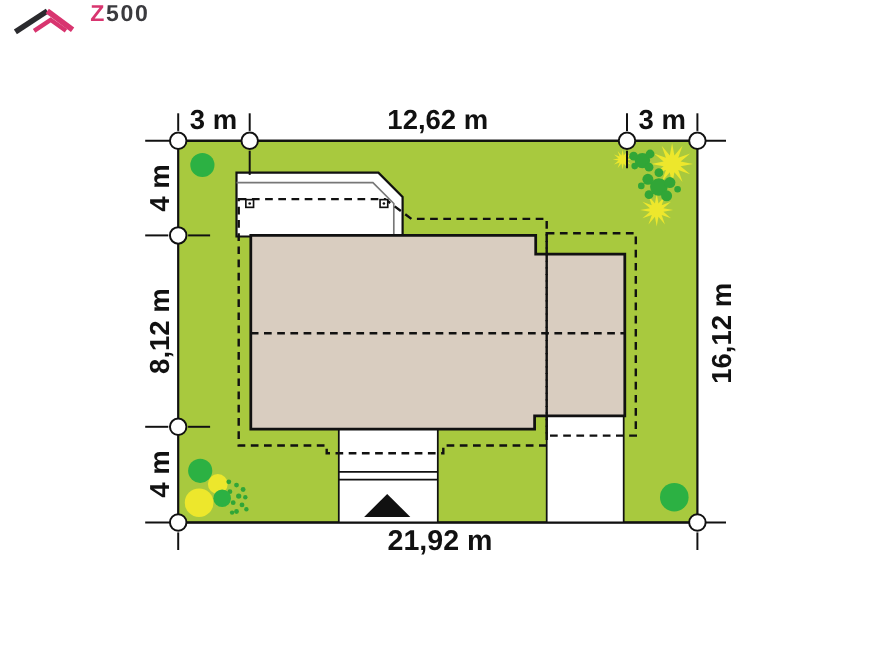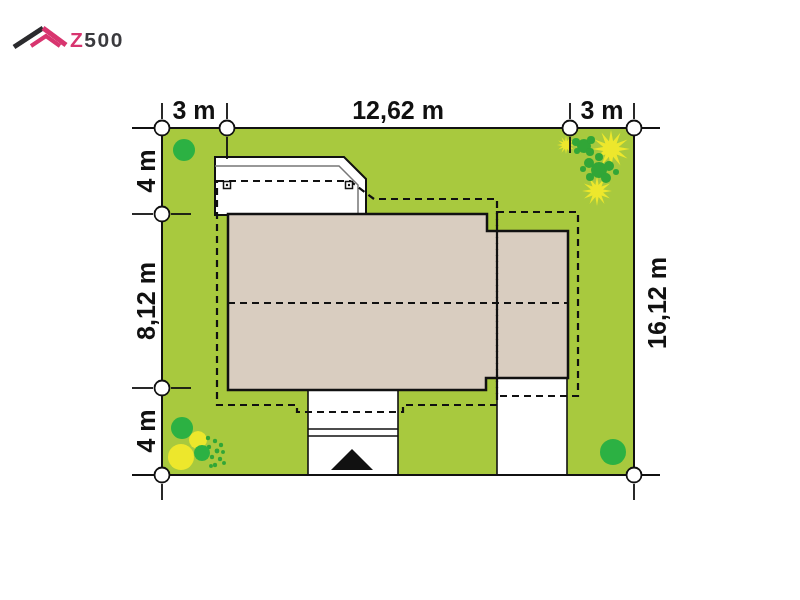--- a/index.html
+++ b/index.html
@@ -2,21 +2,21 @@
 <html><head>
 <meta charset="utf-8">
 <style>
   html,body{margin:0;padding:0;background:#fff;}
   .canvas{position:relative;width:800px;height:600px;background:#fff;overflow:hidden;
           font-family:"Liberation Sans", sans-serif;}
   .plan-svg{position:absolute;left:0;top:0;}
   .dim-label{position:absolute;font-weight:bold;font-size:25px;color:#111;white-space:nowrap;
              transform:translate(-50%,-50%);line-height:1;}
   .dim-label.vert{transform:translate(-50%,-50%) rotate(-90deg);}
-  .logo{position:absolute;left:10px;top:20px;display:flex;align-items:flex-end;gap:2px;}
+  .logo{position:absolute;left:10px;top:2px;display:flex;gap:14px;}
   .logo-text{font-weight:bold;font-size:21px;letter-spacing:1.5px;line-height:1;margin-bottom:2px;}
   .logo-z{color:#d8356f;}
   .logo-rest{color:#3a3a3e;}
 </style>
 </head>
 <body>
 
 <div class="canvas">
 
   <div class="logo">
@@ -147,14 +147,15 @@
     </g>
   </svg>
 
   <div class="dim-label" style="left:194px;top:110px;">3 m</div>
   <div class="dim-label" style="left:398px;top:110px;">12,62 m</div>
   <div class="dim-label" style="left:602px;top:110px;">3 m</div>
   <div class="dim-label vert" style="left:146px;top:171px;">4 m</div>
   <div class="dim-label vert" style="left:146px;top:301px;">8,12 m</div>
   <div class="dim-label vert" style="left:146px;top:431px;">4 m</div>
   <div class="dim-label vert" style="left:657px;top:303px;">16,12 m</div>
+  <div class="dim-label" style="left:400px;top:491px;font-size:26px;">21,92 m</div>
 
 </div>
 
 </body></html>

